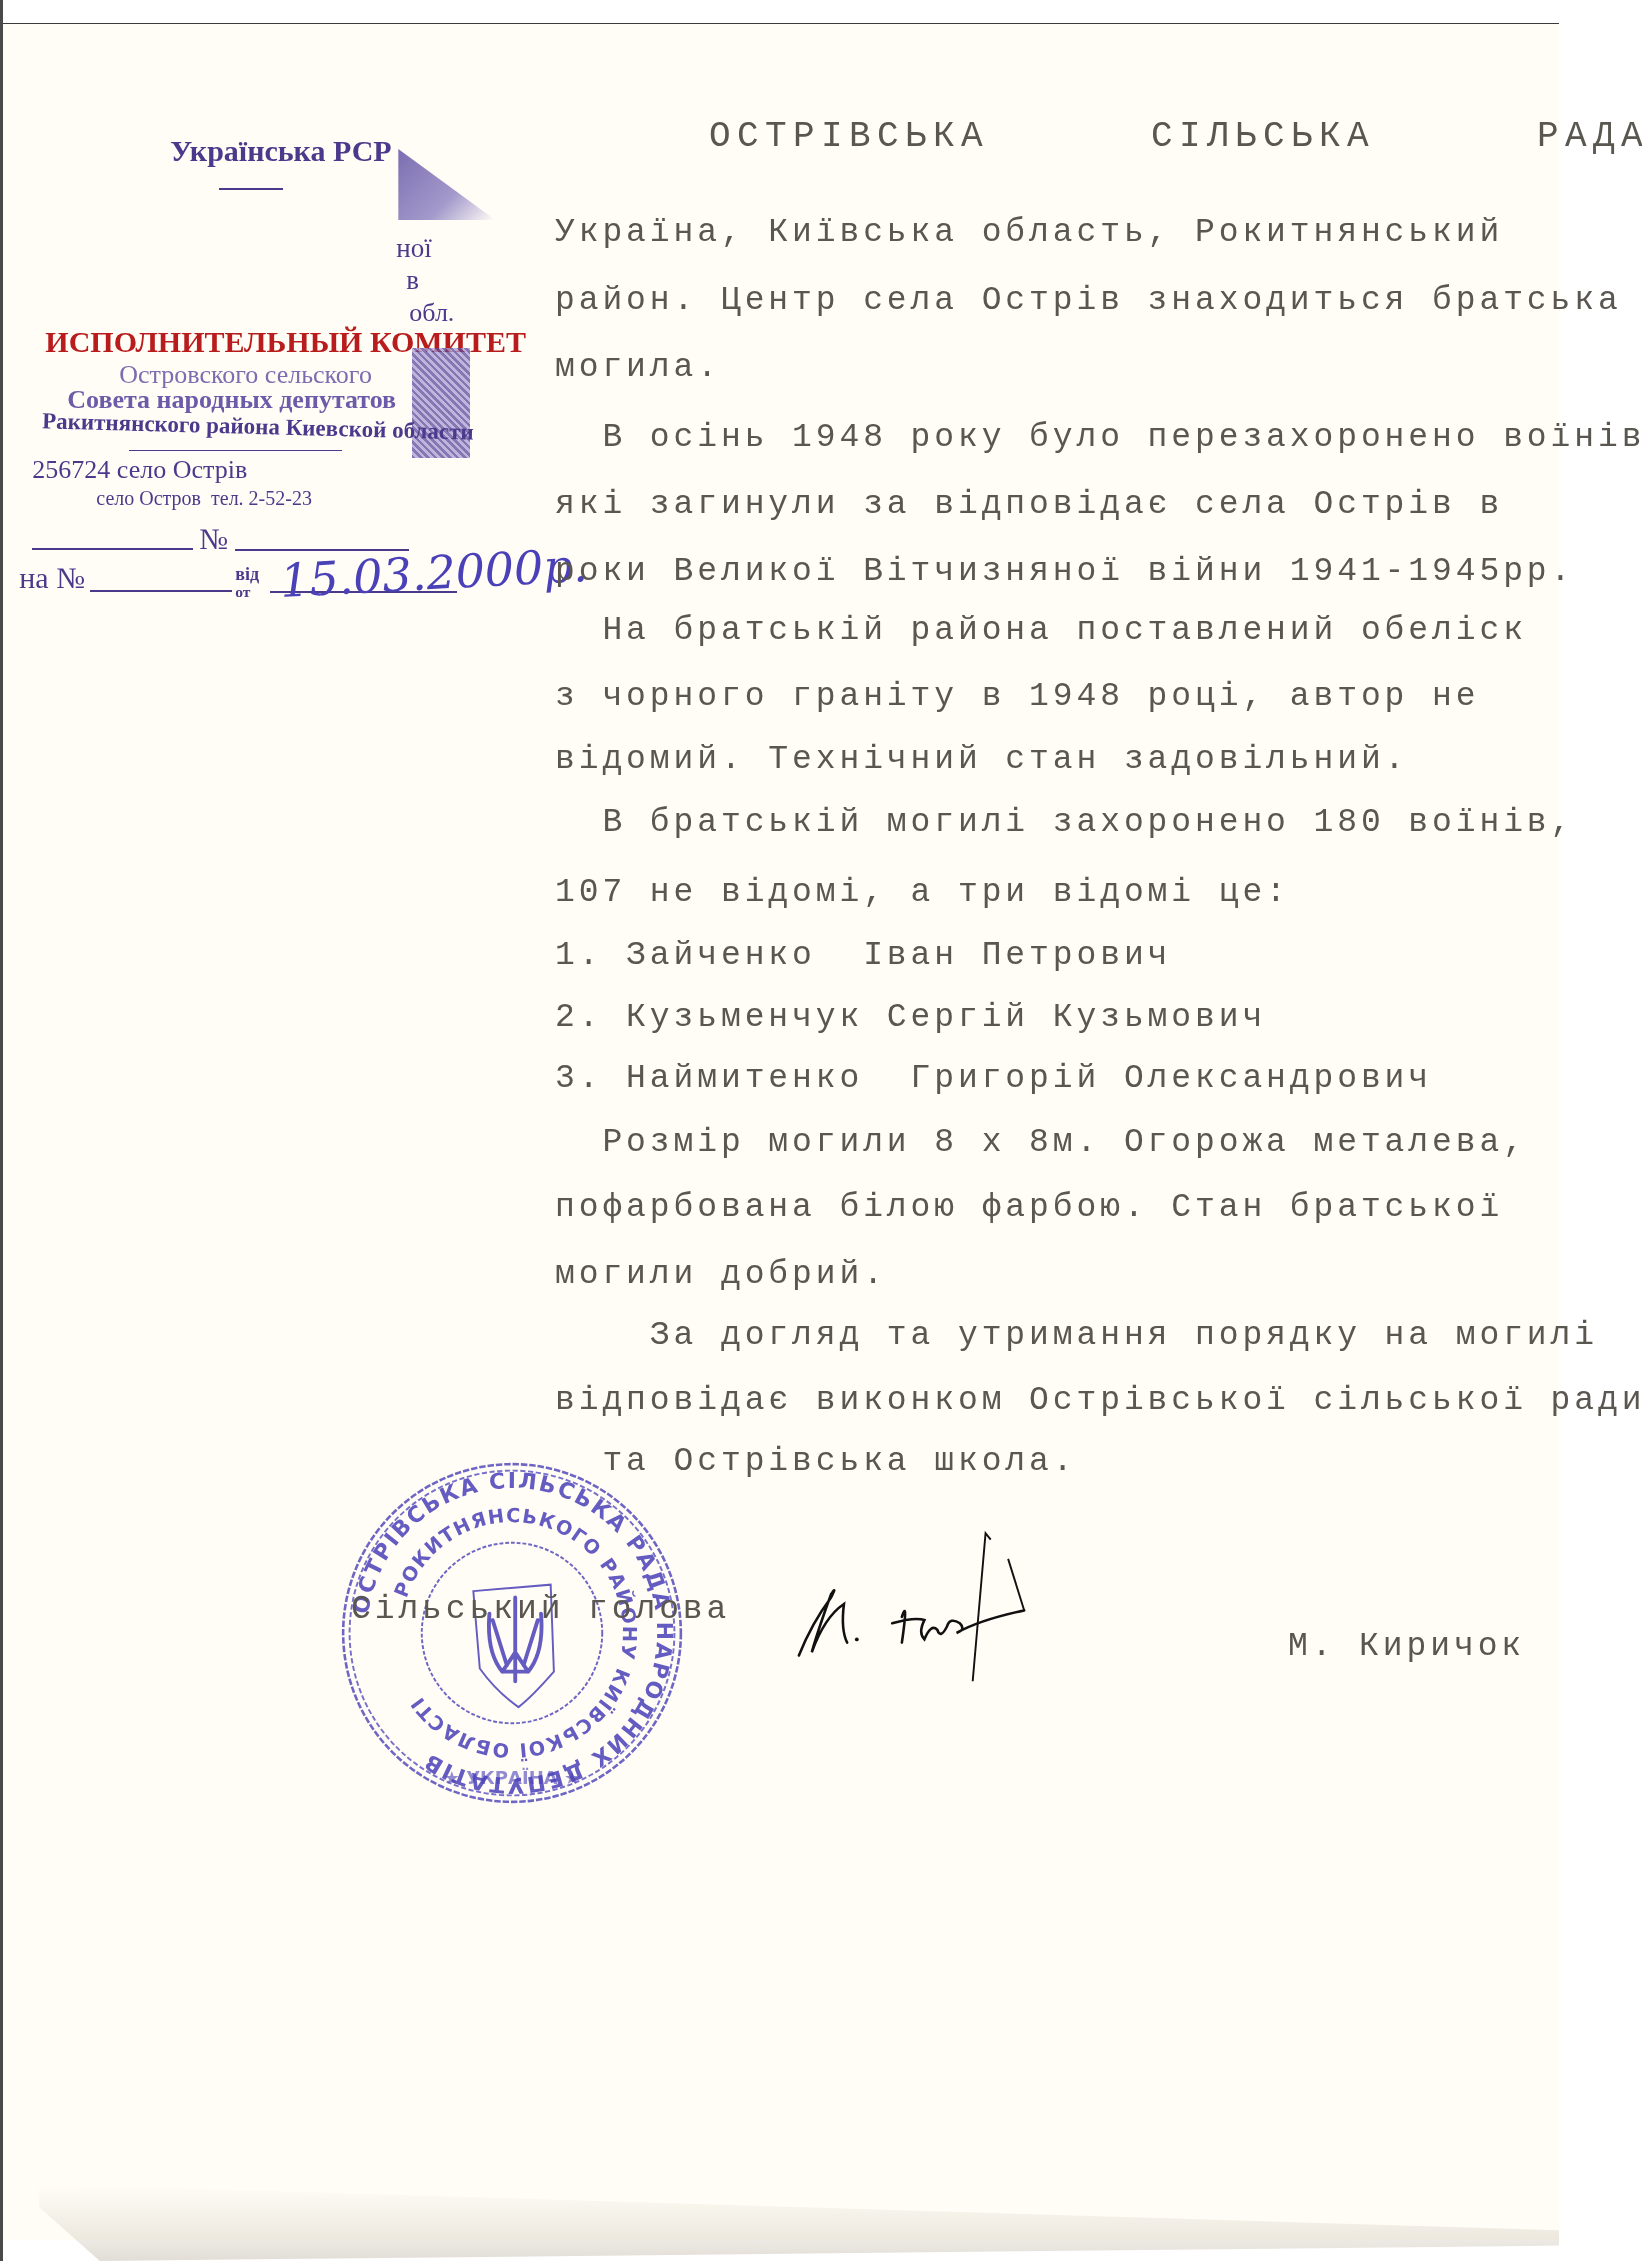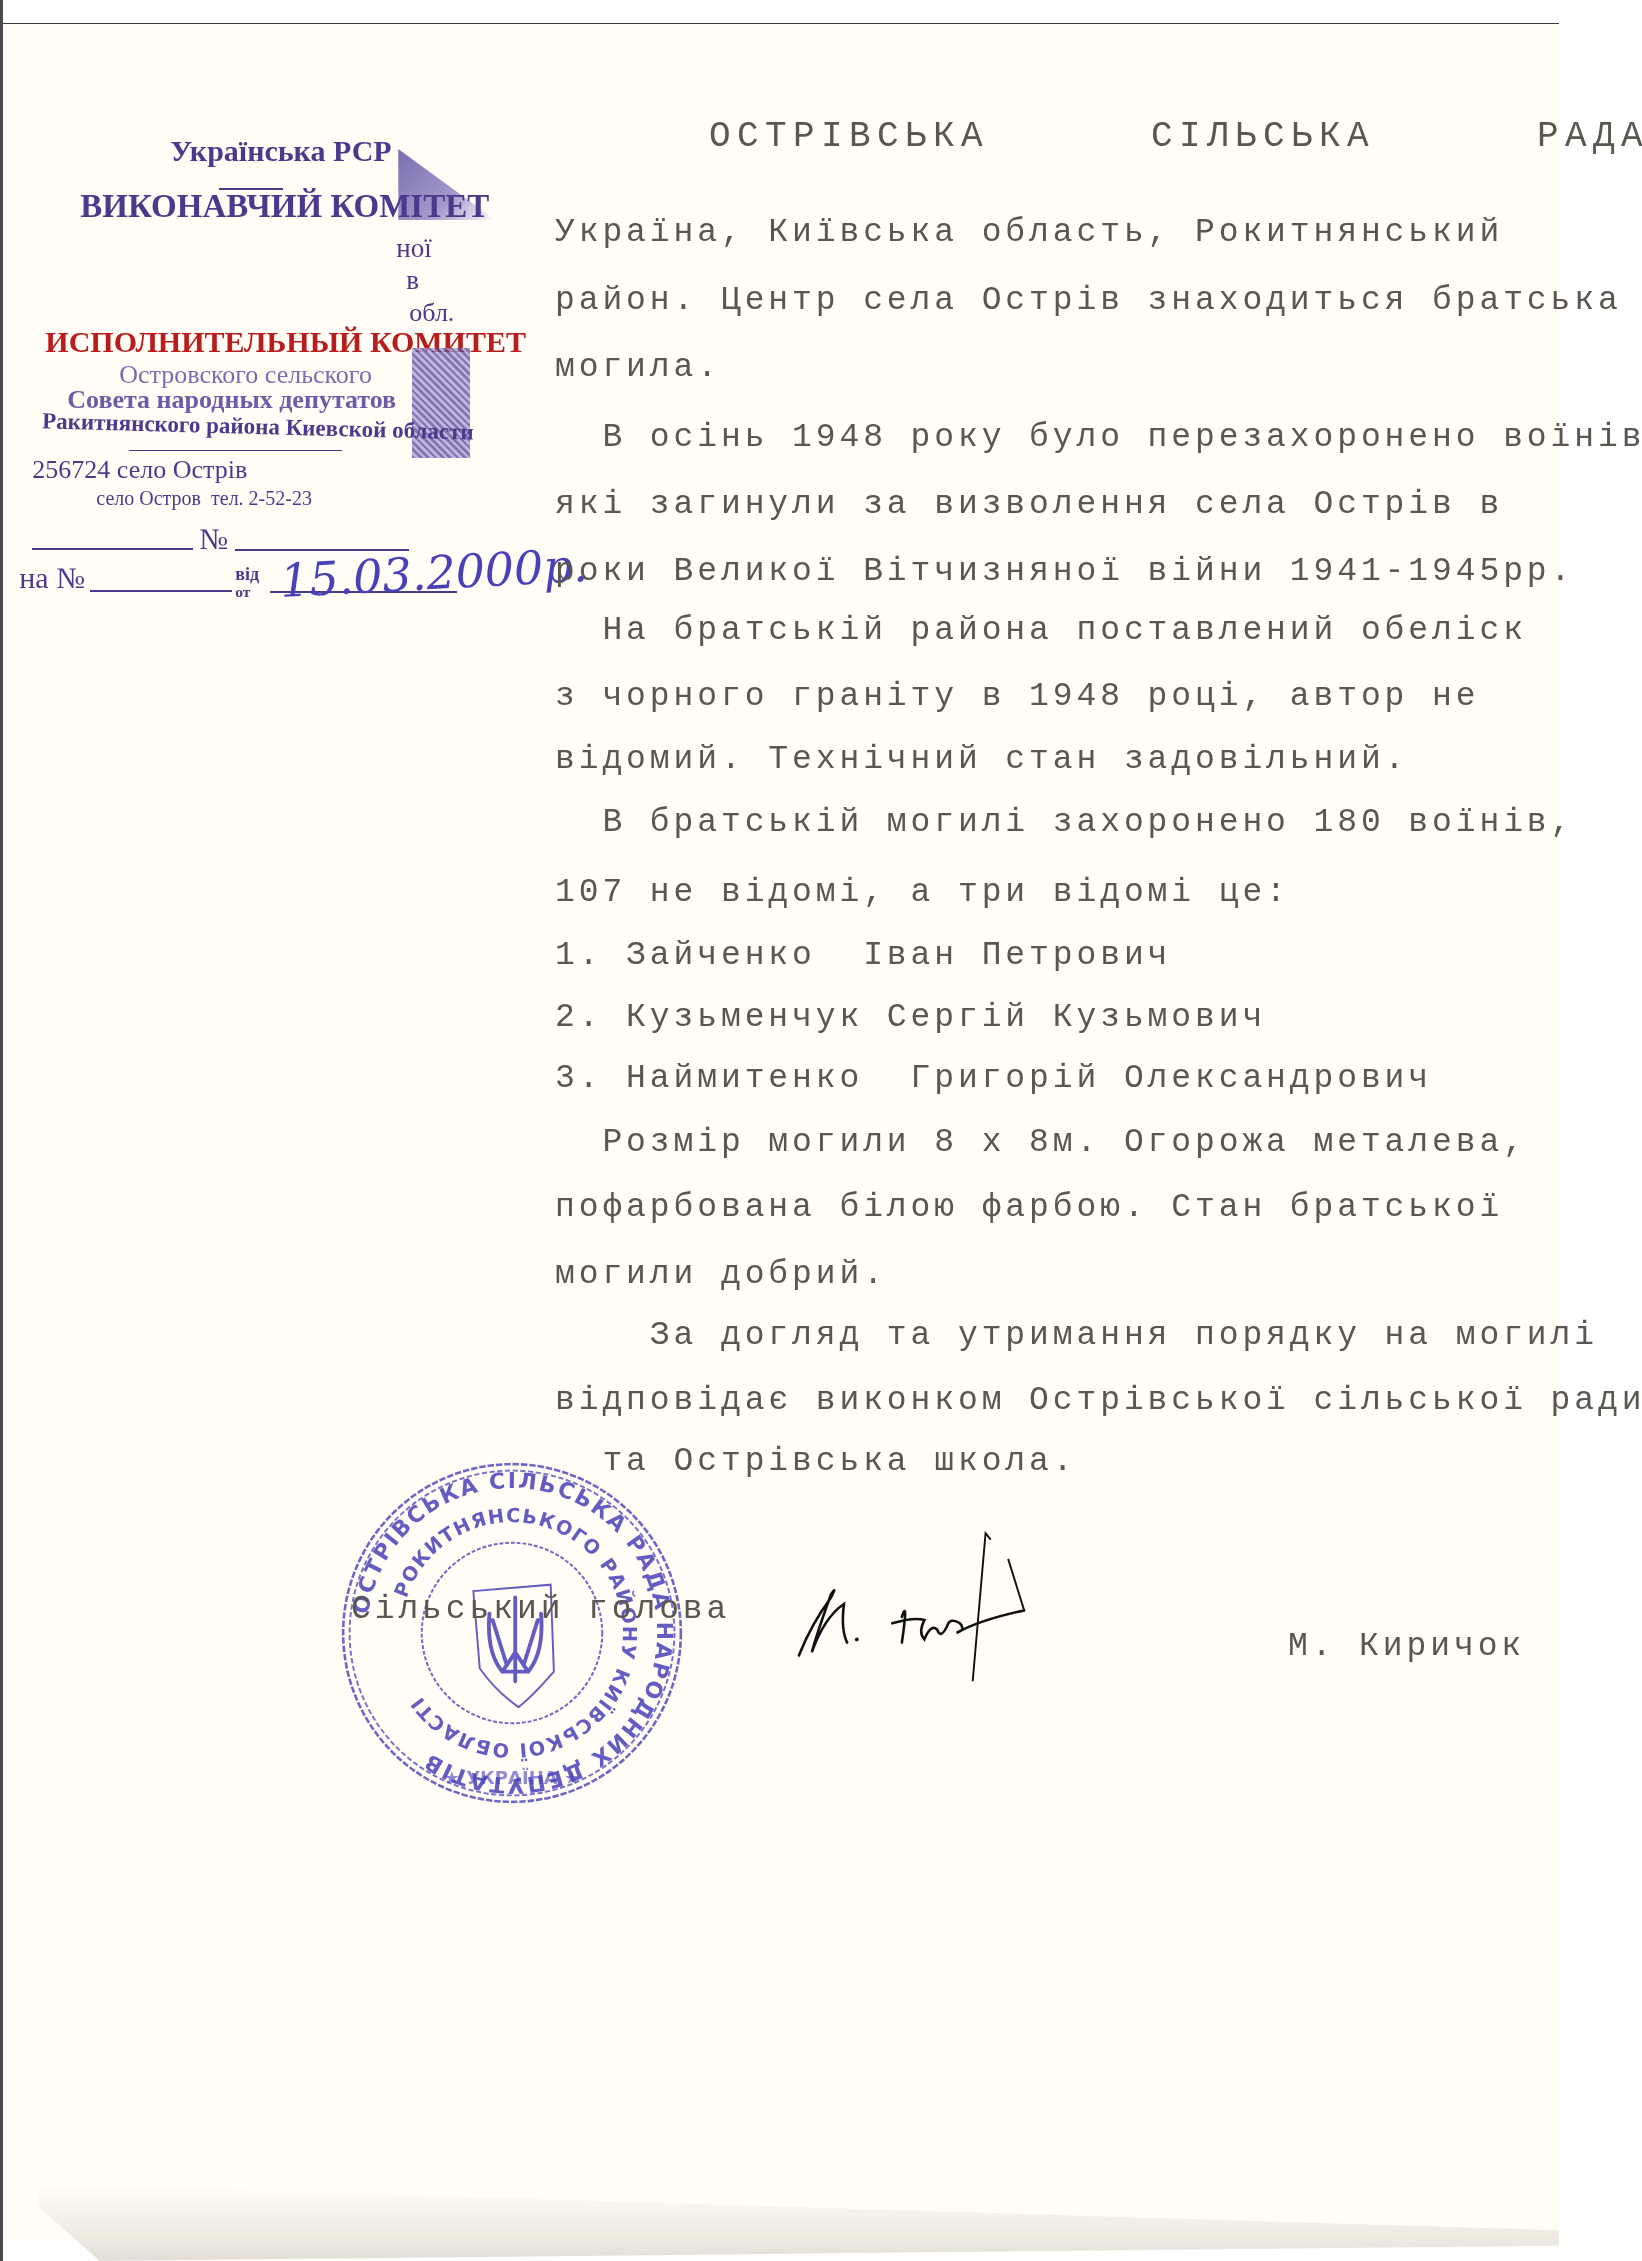--- a/index.html
+++ b/index.html
@@ -56,21 +56,20 @@
 <body>
 
 <div class="scan-edge"></div>
 <div class="paper"></div>
 <div class="bottom-crease"></div>
 
 <div class="corner-stamp">
   <div class="cs cs-bold" style="left:151px; top:18px; font-size:30px;">Українська РСР</div>
   <div class="cs-tri"></div>
   <div class="cs-line" style="left:200px; top:72px; width:64px;"></div>
-  <div class="cs cs-bold" style="left:61px; top:72px; font-size:33px;">ВИКОНАВЧИЙ КОМІТЕТ</div>
   <div class="cs" style="left:377px; top:117px; font-size:27px;">ної</div>
   <div class="cs" style="left:387px; top:149px; font-size:27px;">в</div>
   <div class="cs" style="left:390px; top:182px; font-size:26px;">обл.</div>
 
   <div class="cs cs-faded cs-bold" style="left:26px; top:209px; font-size:30px;">ИСПОЛНИТЕЛЬНЫЙ КОМИТЕТ</div>
   <div class="cs-block"></div>
   <div class="cs" style="left:100px; top:244px; font-size:26px; color:#7a6db0;">Островского сельского</div>
   <div class="cs cs-bold" style="left:48px; top:269px; font-size:26px; color:#6a5ca8;">Совета народных депутатов</div>
   <div class="cs cs-bold" style="left:22.5px; top:298px; font-size:23px; transform:rotate(1.5deg);">Ракитнянского района Киевской области</div>
   <div class="cs-line" style="left:110px; top:334px; width:213px; height:1.3px;"></div>
@@ -89,21 +88,21 @@
 </div>
 <div class="handwritten" style="left:280px; top:546px;">15.03.2000р.</div>
 
 <div class="typed title">ОСТРІВСЬКА   СІЛЬСЬКА   РАДА</div>
 
 <div class="typed" style="left:555px; top:214px;">Україна, Київська область, Рокитнянський</div>
 <div class="typed" style="left:555px; top:282px;">район. Центр села Острів знаходиться братська</div>
 <div class="typed" style="left:555px; top:349px;">могила.</div>
 
 <div class="typed" style="left:555px; top:419px;">  В осінь 1948 року було перезахоронено воїнів</div>
-<div class="typed" style="left:555px; top:486px;">які загинули за визволення села Острів в</div>
+<div class="typed" style="left:555px; top:486px;">які загинули за відповідає села Острів в</div>
 <div class="typed" style="left:555px; top:553px;">роки Великої Вітчизняної війни 1941-1945рр.</div>
 
 <div class="typed" style="left:555px; top:612px;">  На братській района поставлений обеліск</div>
 <div class="typed" style="left:555px; top:678px;">з чорного граніту в 1948 році, автор не</div>
 <div class="typed" style="left:555px; top:741px;">відомий. Технічний стан задовільний.</div>
 
 <div class="typed" style="left:555px; top:804px;">  В братській могилі захоронено 180 воїнів,</div>
 <div class="typed" style="left:555px; top:874px;">107 не відомі, а три відомі це:</div>
 
 <div class="typed" style="left:555px; top:937px;">1. Зайченко  Іван Петрович</div>

